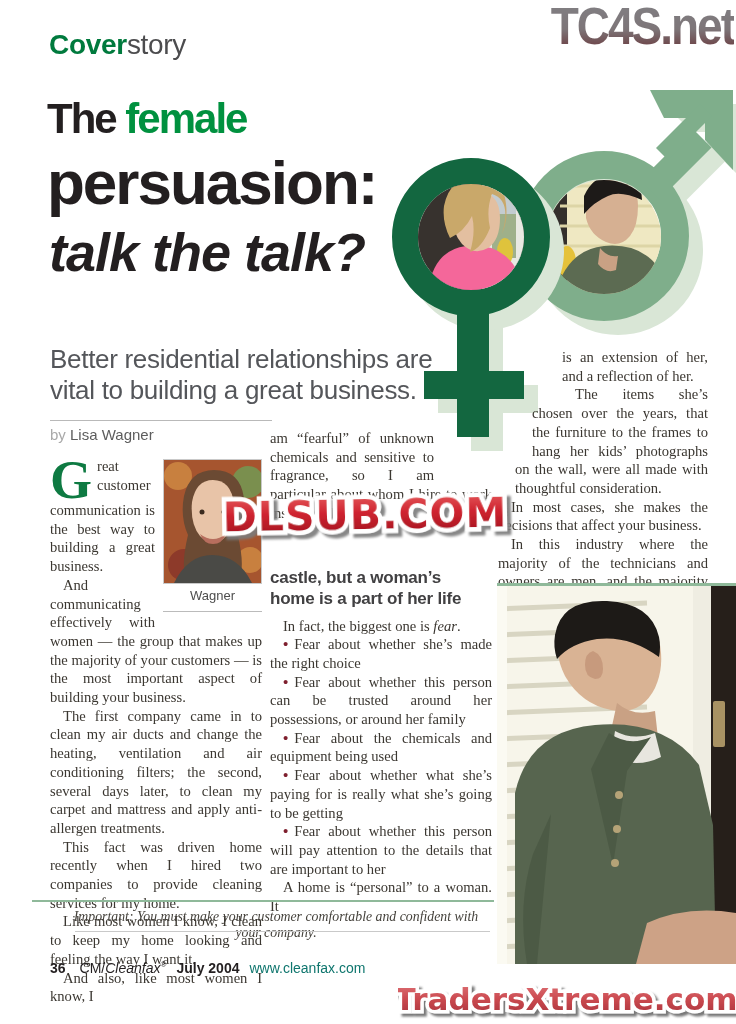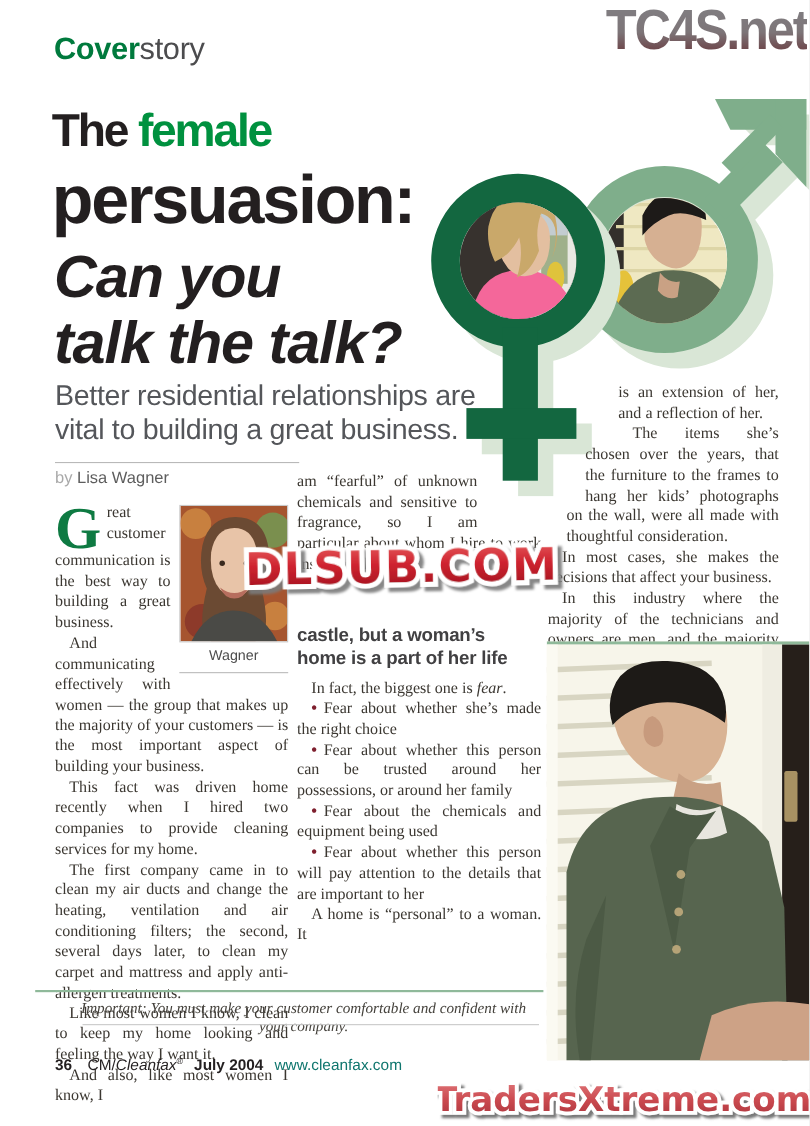--- a/index.html
+++ b/index.html
@@ -141,21 +141,20 @@
       <circle cx="503" cy="272" r="6" fill="#a33"></circle>
       <path d="M428 290 q6 -40 38 -44 q36 -4 52 26 l6 18 Z" fill="#f4679a"></path>
       <path d="M452 216 q8 -26 28 -24 q20 2 20 26 q0 22 -12 30 q-14 8 -26 -4 q-10 -12 -10 -28 Z" fill="#e3bfa0"></path>
       <path d="M444 206 q6 -30 34 -28 q26 2 28 26 q2 16 -4 30 q10 -34 -10 -40 q-6 16 -2 34 q-8 20 -20 24 q6 -20 2 -36 q-8 16 -22 22 q-8 -16 -6 -32 Z" fill="#c9a86a"></path>
     </g>
   </svg>
 
   <div class="abs t1"><span>The </span><span class="grn">female</span></div>
   <div class="abs t2">persuasion:</div>
   <div class="abs t3">
-    <div>Can you</div>
     <div>talk the talk?</div>
   </div>
 
   <div class="abs subtitle">
     <div>Better residential relationships are</div>
     <div>vital to building a great business.</div>
   </div>
 
   <div class="abs byrule"></div>
   <div class="abs byline"><span class="by">by </span><span class="nm">Lisa Wagner</span></div>
@@ -172,38 +171,39 @@
         <path d="M28 42 q4 -22 21 -22 q18 0 21 24 q2 20 -8 32 q-12 14 -26 0 q-10 -12 -8 -34 Z" fill="#e8c4a8"></path>
         <path d="M36 74 q13 10 26 0 q-4 10 -13 10 q-9 0 -13 -10 Z" fill="#b76e5e"></path>
         <circle cx="38" cy="52" r="2.5" fill="#3a2a1e"></circle>
           <circle cx="60" cy="52" r="2.5" fill="#3a2a1e"></circle>
         <path d="M10 123 q14 -28 38 -28 q26 0 40 28 Z" fill="#4a4a46"></path>
       </svg>
       <div class="wagner-cap">Wagner</div>
     </div>
     <p><span class="dropcap">G</span><span>reat customer communication is the best way to building a great business.</span></p>
     <p class="ind">And communicating effectively with women — the group that makes up the majority of your customers — is the most important aspect of building your business.</p>
+    <p class="ind">The first company came in to clean my air ducts and change the heating, ventilation and air conditioning filters; the second, several days later, to clean my carpet and mattress and apply anti-allergen treatments.</p>
     <p class="ind">This fact was driven home recently when I hired two companies to provide cleaning services for my home.</p>
-    <p class="ind">The first company came in to clean my air ducts and change the heating, ventilation and air conditioning filters; the second, several days later, to clean my carpet and mattress and apply anti-allergen treatments.</p>
     <p class="ind">Like most women I know, I clean to keep my home looking and feeling the way I want it.</p>
     <p class="ind">And also, like most women I know, I</p>
   </div>
 
   <div class="abs col c2">
     <div class="spacer-r"></div>
     <p>am “fearful” of unknown chemicals and sensitive to fragrance, so I am particular about whom I hire to work inside my home.</p>
     <p class="subhead">
       <span style="display:block">castle, but a woman’s</span>
       <span style="display:block">home is a part of her life</span>
     </p>
     <p class="ind"><span>In fact, the biggest one is </span><em>fear</em><span>.</span></p>
     <ul class="fears">
       <li>Fear about whether she’s made the right choice</li>
       <li>Fear about whether this person can be trusted around her possessions, or around her family</li>
       <li>Fear about the chemicals and equipment being used</li>
+      <li>Fear about whether what she’s paying for is really what she’s going to be getting</li>
       <li>Fear about whether this person will pay attention to the details that are important to her</li>
     </ul>
     <p class="ind">A home is “personal” to a woman. It</p>
   </div>
 
   <div class="abs col c3">
     <div class="sp" style="width:64px;height:38px;"></div>
     <div class="sp" style="width:34px;height:57px;"></div>
     <div class="sp" style="width:17px;height:38px;"></div>
     <p>is an extension of her, and a reflection of her.</p>

